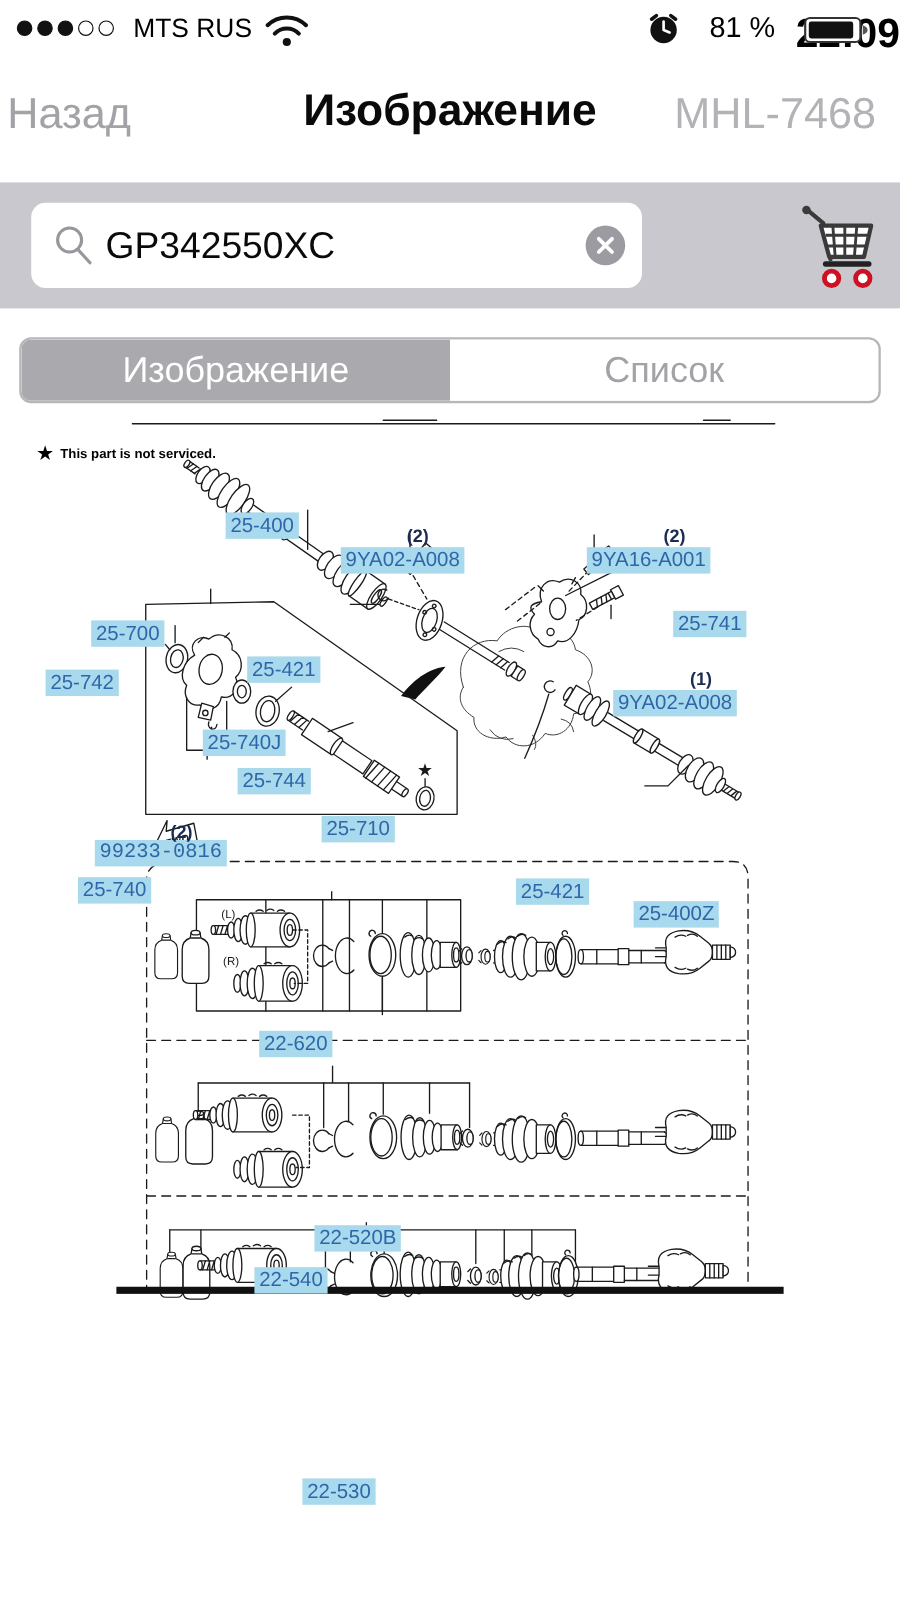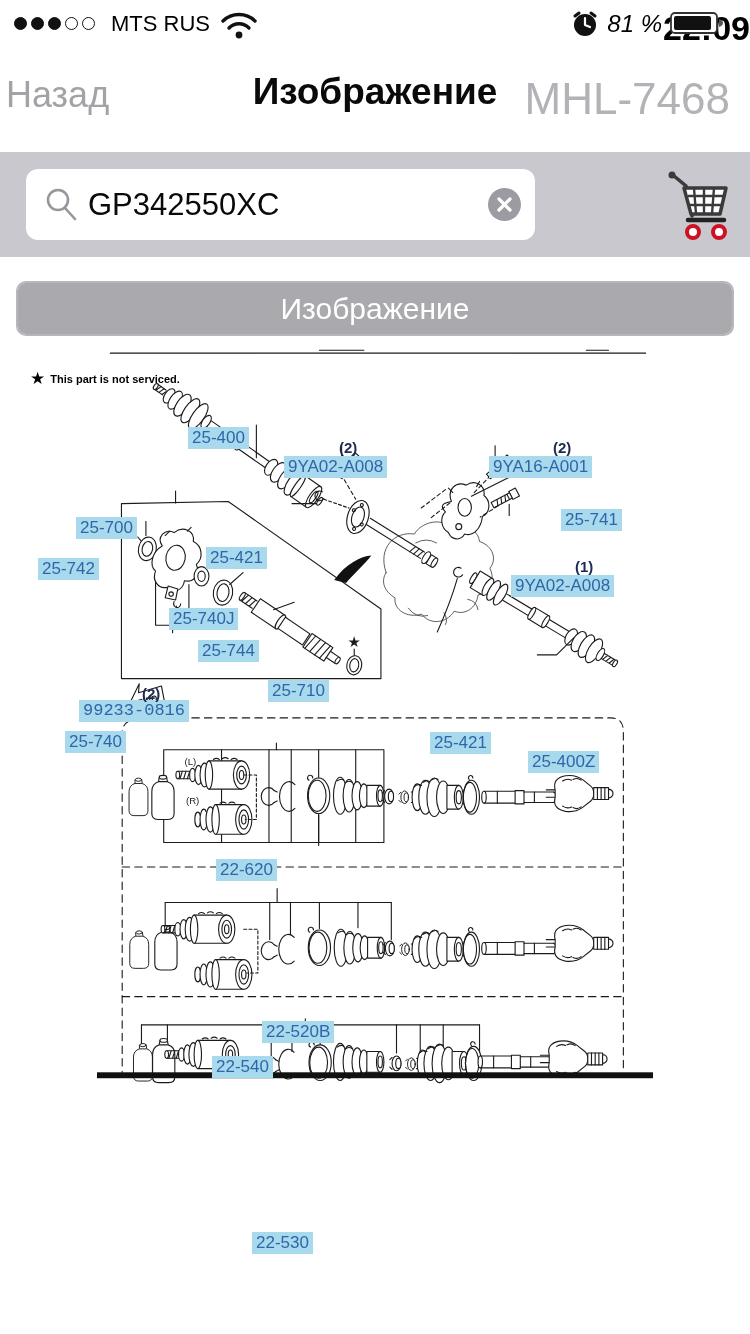--- a/index.html
+++ b/index.html
@@ -4,28 +4,28 @@
 <style>
   html,body{margin:0;padding:0;background:#fff;}
   body{width:750px;height:1334px;position:relative;overflow:hidden;
        font-family:"Liberation Sans","DejaVu Sans",sans-serif;color:#000;}
   
   .statusbar{position:absolute;left:0;top:0;width:750px;height:44px;}
   .sig{position:absolute;left:14px;top:17px;display:flex;gap:4px;}
   .sig .dot{width:13px;height:13px;border-radius:50%;border:1.5px solid #111;box-sizing:border-box;}
   .sig .dot.f{background:#111;}
   .carrier{position:absolute;left:111px;top:11px;font-size:22px;}
-  .sb-right{position:absolute;right:24px;top:10px;display:flex;align-items:flex-start;gap:8px;font-style:italic;}
+  .sb-right{position:absolute;right:24px;top:10px;display:flex;align-items:flex-end;gap:24px;}
   .pct{font-size:24px;}
   .time{position:absolute;left:0;right:0;top:9px;text-align:right;font-size:34px;font-weight:700;}
   
   .navbar{position:absolute;left:0;top:44px;width:750px;height:108px;background:#fff;}
   .nav-back{position:absolute;left:6px;top:30px;font-size:36px;color:#a2a2a7;}
   .nav-title{position:absolute;left:0;right:0;top:27px;text-align:center;font-size:37px;font-weight:700;color:#0a0a0a;}
-  .nav-code{position:absolute;right:20px;top:30px;font-size:44px;color:#b3b3b7;}
+  .nav-code{position:absolute;right:20px;top:30px;font-size:36px;color:#b3b3b7;}
   
   .searchstrip{position:absolute;left:0;top:152px;width:750px;height:105px;background:#c9c8ce;}
   .searchbox{position:absolute;left:26px;top:17px;width:509px;height:71px;background:#fff;border-radius:12px;}
   .search-val{position:absolute;left:62px;top:17px;font-size:31px;color:#0a0a0a;line-height:37px;white-space:nowrap;}
   .clearbtn{position:absolute;right:14px;top:19px;width:33px;height:33px;border-radius:50%;background:#9b9ba1;}
   .cartwrap{position:absolute;left:660px;top:12px;width:78px;height:82px;}
   
   .seg{position:absolute;left:16px;top:281px;width:718px;height:55px;border:2px solid #b7b7bb;
        border-radius:10px;display:flex;overflow:hidden;box-sizing:border-box;background:#fff;}
   .seg .s{flex:1;display:flex;align-items:center;justify-content:center;font-size:30px;}
@@ -107,20 +107,21 @@
       <path d="M34,24 L36,50 M44,24 L44,50 M54,24 L52,50 M28,32 L63,32 M30,41 L61,41" stroke="#3a3a3a" stroke-width="2.4"></path>
       <path d="M28,56 L64,56" stroke="#222" stroke-width="4.5" stroke-linecap="round"></path>
       <circle cx="33" cy="68" r="6" stroke="#cc1122" stroke-width="4" fill="#fff"></circle>
       <circle cx="59" cy="68" r="6" stroke="#cc1122" stroke-width="4" fill="#fff"></circle>
     </svg>
   </div>
 </div>
 
 <div class="seg">
   <div class="s sel">Изображение</div>
+  <div class="s uns">Список</div>
 </div>
 
 <div class="diagramwrap">
   <svg class="art" width="750" height="989" viewBox="0 345 750 1334">
 
     <path d="M18,356 H740" stroke-width="5"></path>
     <path d="M300,352 h60 M660,352 h30" stroke="#777" stroke-width="2"></path>
 
     <g>
       <path class="thin" d="M390,652 C378,618 402,596 428,600 C438,584 462,578 476,590 C496,584 514,594 516,610 C534,616 540,634 530,646 C538,664 530,680 514,682 C512,700 496,710 482,704 C470,722 448,722 438,708 C418,714 400,702 402,686 C388,678 382,664 390,652 Z"></path>

